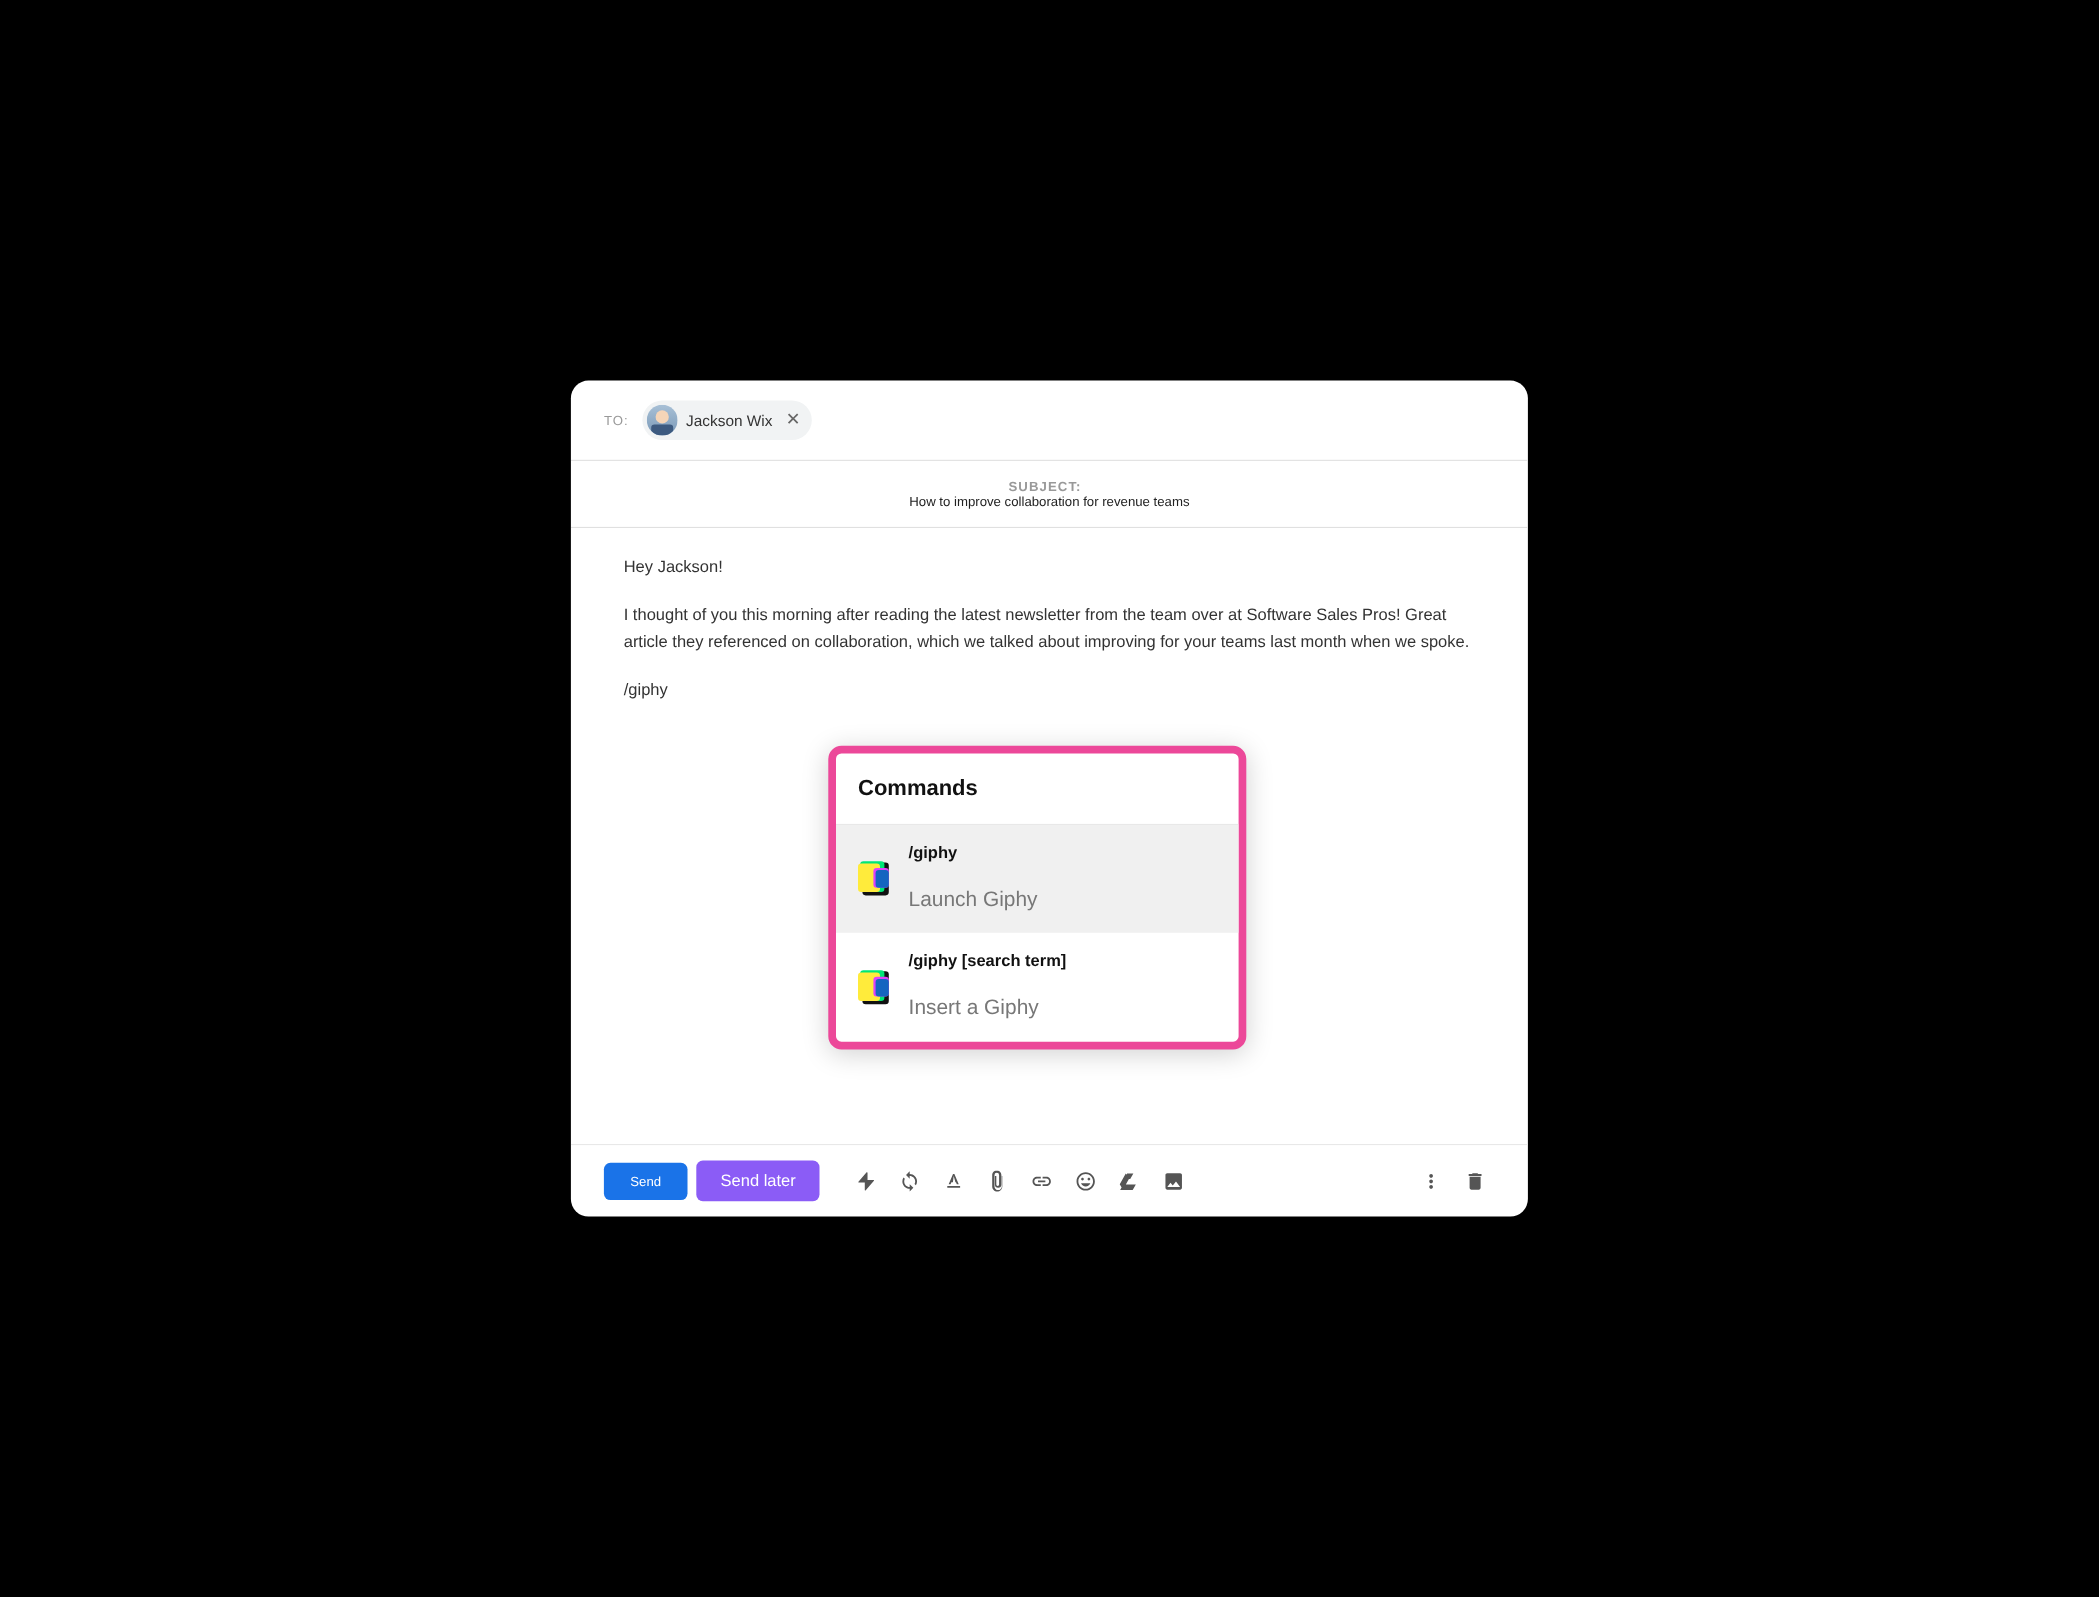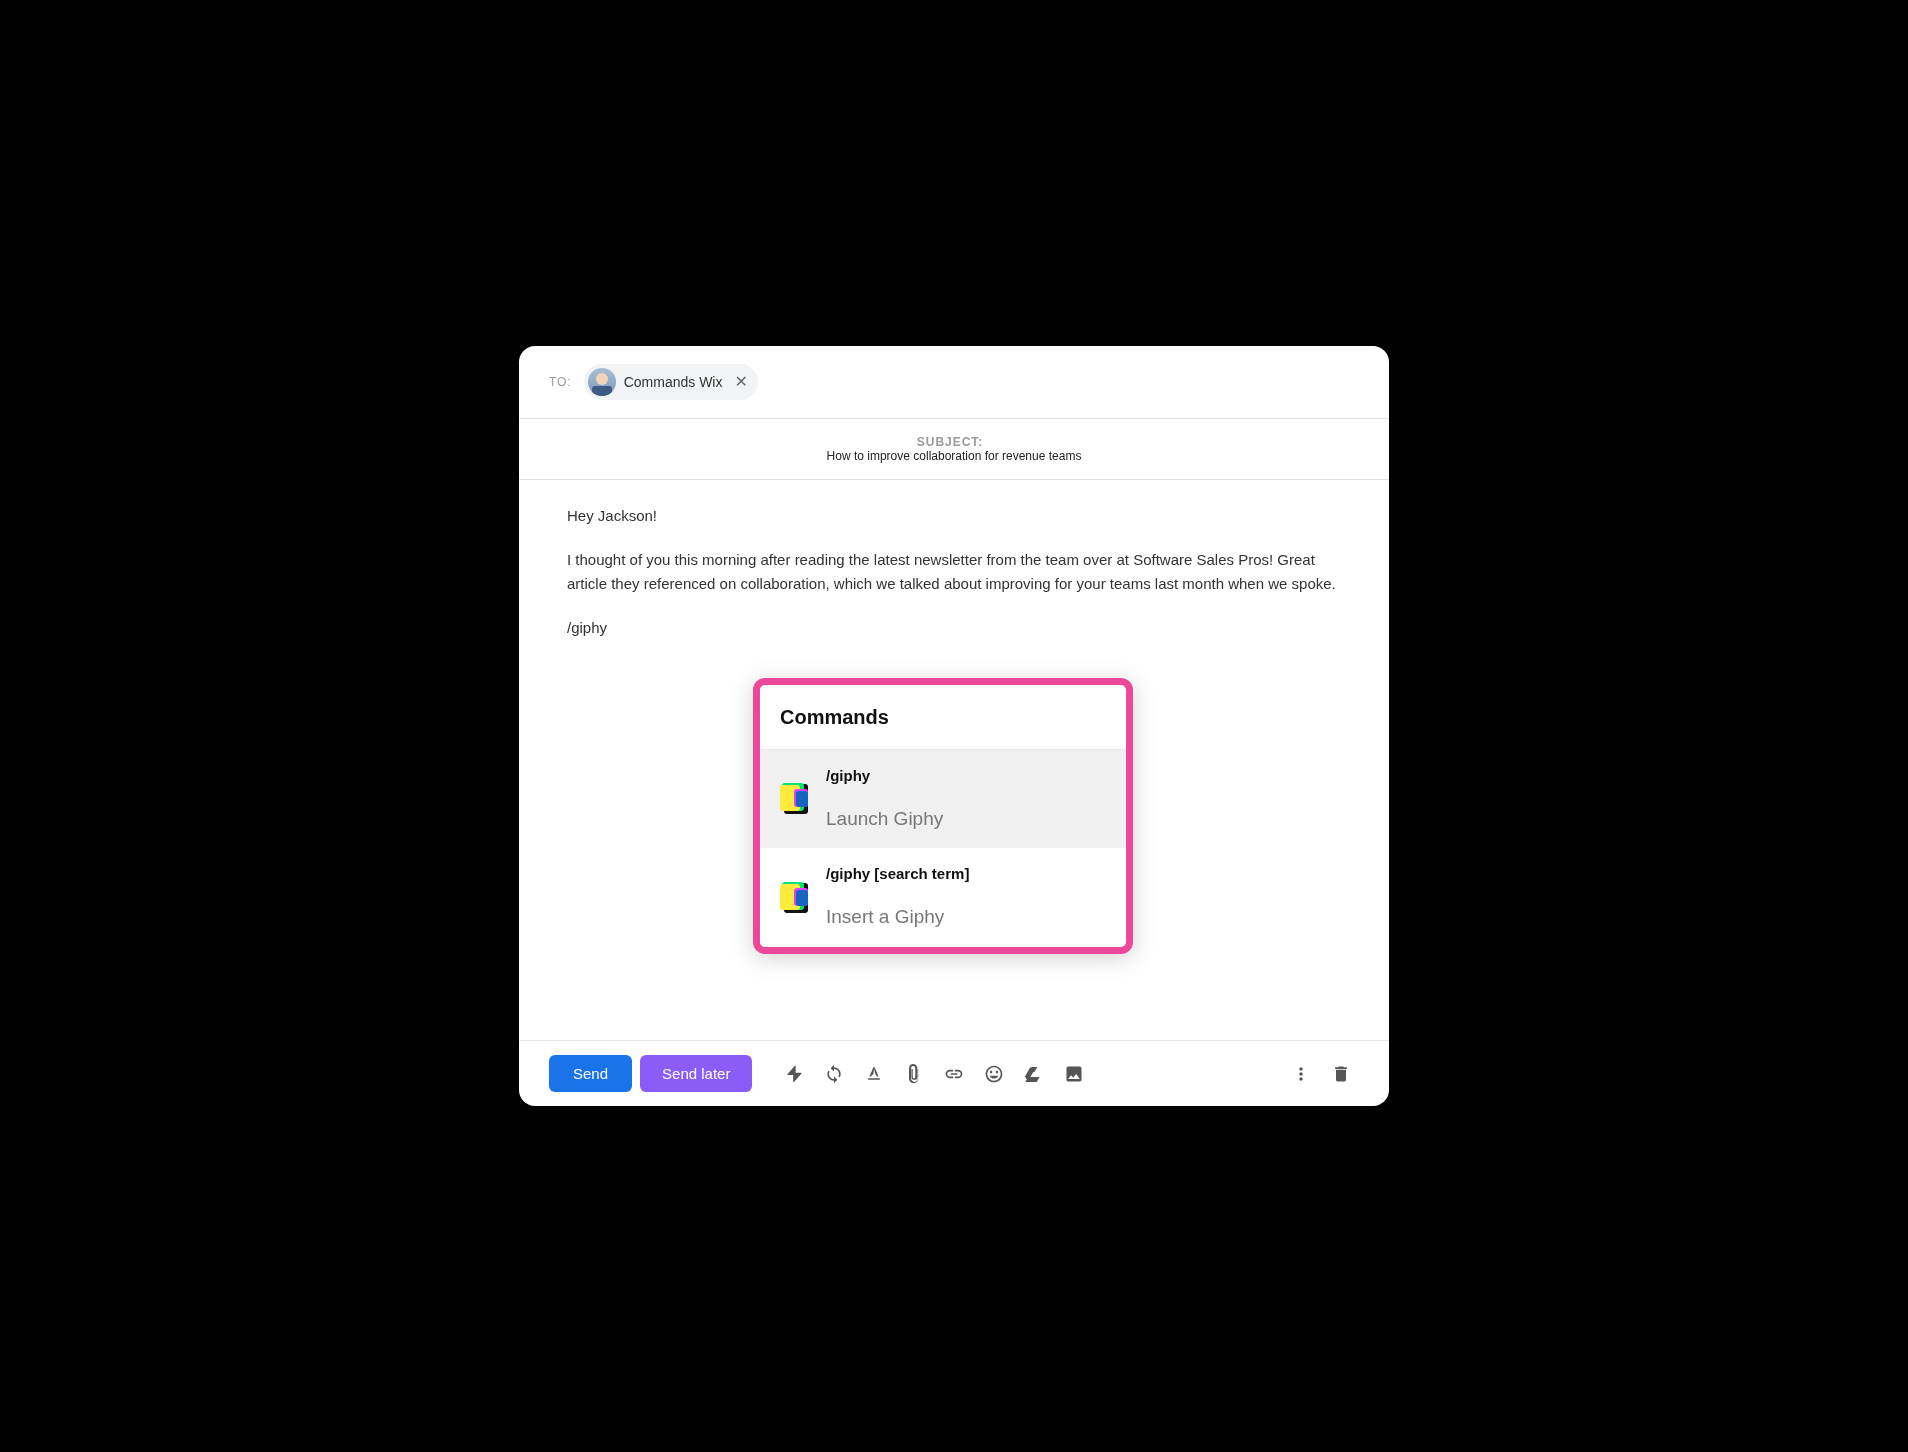--- a/index.html
+++ b/index.html
@@ -201,21 +201,21 @@
       gap: 4px;
       border-top: 1px solid #e8e8e8;
     }
 
     .btn-send {
       background: #1a73e8;
       color: #fff;
       border: none;
       border-radius: 6px;
       padding: 10px 24px;
-      font-size: 15px;
+      font-size: 12px;
       font-weight: 500;
       cursor: pointer;
       margin-right: 4px;
     }
 
     .btn-send-later {
       background: #8b5cf6;
       color: #fff;
       border: none;
       border-radius: 6px;
@@ -268,21 +268,21 @@
 
   <div class="to-field">
     <span class="to-label">TO:</span>
     <div class="recipient-chip">
       <div class="recipient-avatar">
         <div class="avatar-person">
           <div class="avatar-head"></div>
           <div class="avatar-body"></div>
         </div>
       </div>
-      <span class="recipient-name">Commands Wix</span>
+      <span class="recipient-name">Jackson Wix</span>
       <span class="recipient-remove">✕</span>
     </div>
   </div>
 
   <div class="subject-field">
     <span class="subject-label">SUBJECT:</span>
     <span class="subject-text">How to improve collaboration for revenue teams</span>
   </div>
 
   <div class="body-area">

